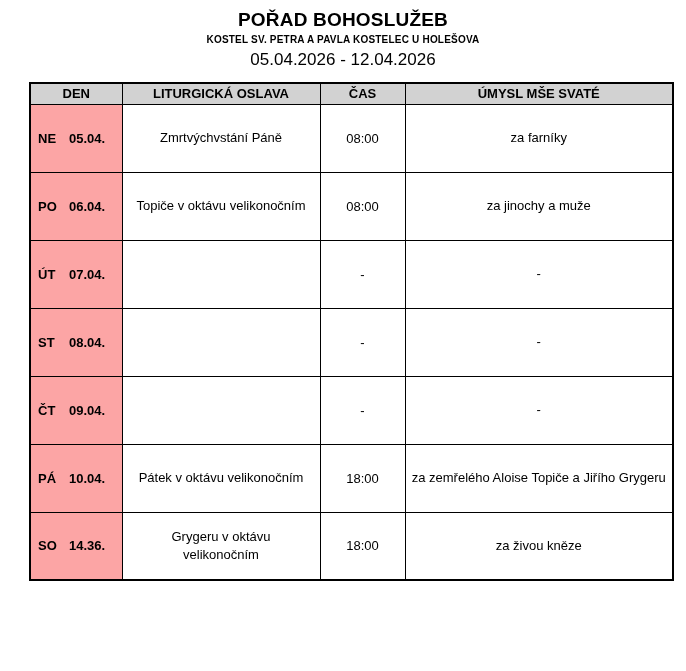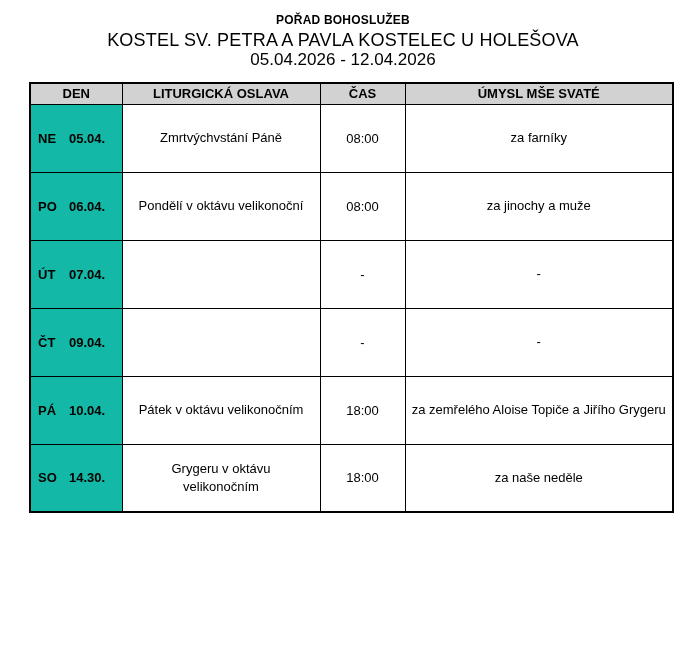--- a/index.html
+++ b/index.html
@@ -10,28 +10,28 @@
     color: #000000;
   }
   .page {
     width: 686px;
     height: 671px;
     padding-top: 10px;
     background: #ffffff;
   }
   .doc-header { text-align: center; }
   .title {
-    font-size: 12px;
+    font-size: 19px;
     font-weight: bold;
     letter-spacing: 0.2px;
     line-height: 20px;
   }
   .subtitle {
-    font-size: 18px;
-    font-weight: normal;
+    font-size: 10px;
+    font-weight: bold;
     letter-spacing: 0.2px;
     line-height: 20px;
   }
   .daterange {
     font-size: 17px;
     font-weight: normal;
     line-height: 20px;
     margin-bottom: 12px;
   }
   table.schedule {
@@ -53,21 +53,21 @@
   }
   table.schedule thead th {
     background: #d2d2d2;
     font-weight: bold;
     height: 21px;
     text-align: center;
     padding: 1px 2px;
   }
   table.schedule tbody tr { height: 68px; }
   td.den-cell {
-    background: #14b8a6;
+    background: #fca5a5;
     font-weight: bold;
     text-align: left;
     padding-left: 7px;
     white-space: nowrap;
   }
   td.den-cell .day { display: inline-block; min-width: 24px; }
   td.den-cell .date { display: inline-block; margin-left: 7px; }
   td.osl-cell {
     text-align: center;
     padding: 8px 12px;
@@ -115,27 +115,35 @@
           <span class="day">NE</span><span class="date">05.04.</span>
         </td>
         <td class="osl-cell">Zmrtvýchvstání Páně</td>
         <td class="cas-cell">08:00</td>
         <td class="umysl-cell">za farníky</td>
       </tr>
       <tr>
         <td class="den-cell">
           <span class="day">PO</span><span class="date">06.04.</span>
         </td>
-        <td class="osl-cell">Pondělí v oktávu velikonoční</td>
+        <td class="osl-cell">Topiče v oktávu velikonočním</td>
         <td class="cas-cell">08:00</td>
         <td class="umysl-cell">za jinochy a muže</td>
       </tr>
       <tr>
         <td class="den-cell">
           <span class="day">ÚT</span><span class="date">07.04.</span>
+        </td>
+        <td class="osl-cell"></td>
+        <td class="cas-cell">-</td>
+        <td class="umysl-cell">-</td>
+      </tr>
+      <tr>
+        <td class="den-cell">
+          <span class="day">ST</span><span class="date">08.04.</span>
         </td>
         <td class="osl-cell"></td>
         <td class="cas-cell">-</td>
         <td class="umysl-cell">-</td>
       </tr>
       <tr>
         <td class="den-cell">
           <span class="day">ČT</span><span class="date">09.04.</span>
         </td>
         <td class="osl-cell"></td>
@@ -145,22 +153,22 @@
       <tr>
         <td class="den-cell">
           <span class="day">PÁ</span><span class="date">10.04.</span>
         </td>
         <td class="osl-cell">Pátek v oktávu velikonočním</td>
         <td class="cas-cell">18:00</td>
         <td class="umysl-cell">za zemřelého Aloise Topiče a Jiřího Grygeru</td>
       </tr>
       <tr>
         <td class="den-cell">
-          <span class="day">SO</span><span class="date">14.30.</span>
+          <span class="day">SO</span><span class="date">14.36.</span>
         </td>
         <td class="osl-cell">Grygeru v oktávu velikonočním</td>
         <td class="cas-cell">18:00</td>
-        <td class="umysl-cell">za naše neděle</td>
+        <td class="umysl-cell">za živou kněze</td>
       </tr>
     </tbody>
   </table>
 
 </div>
 
 </body></html>

